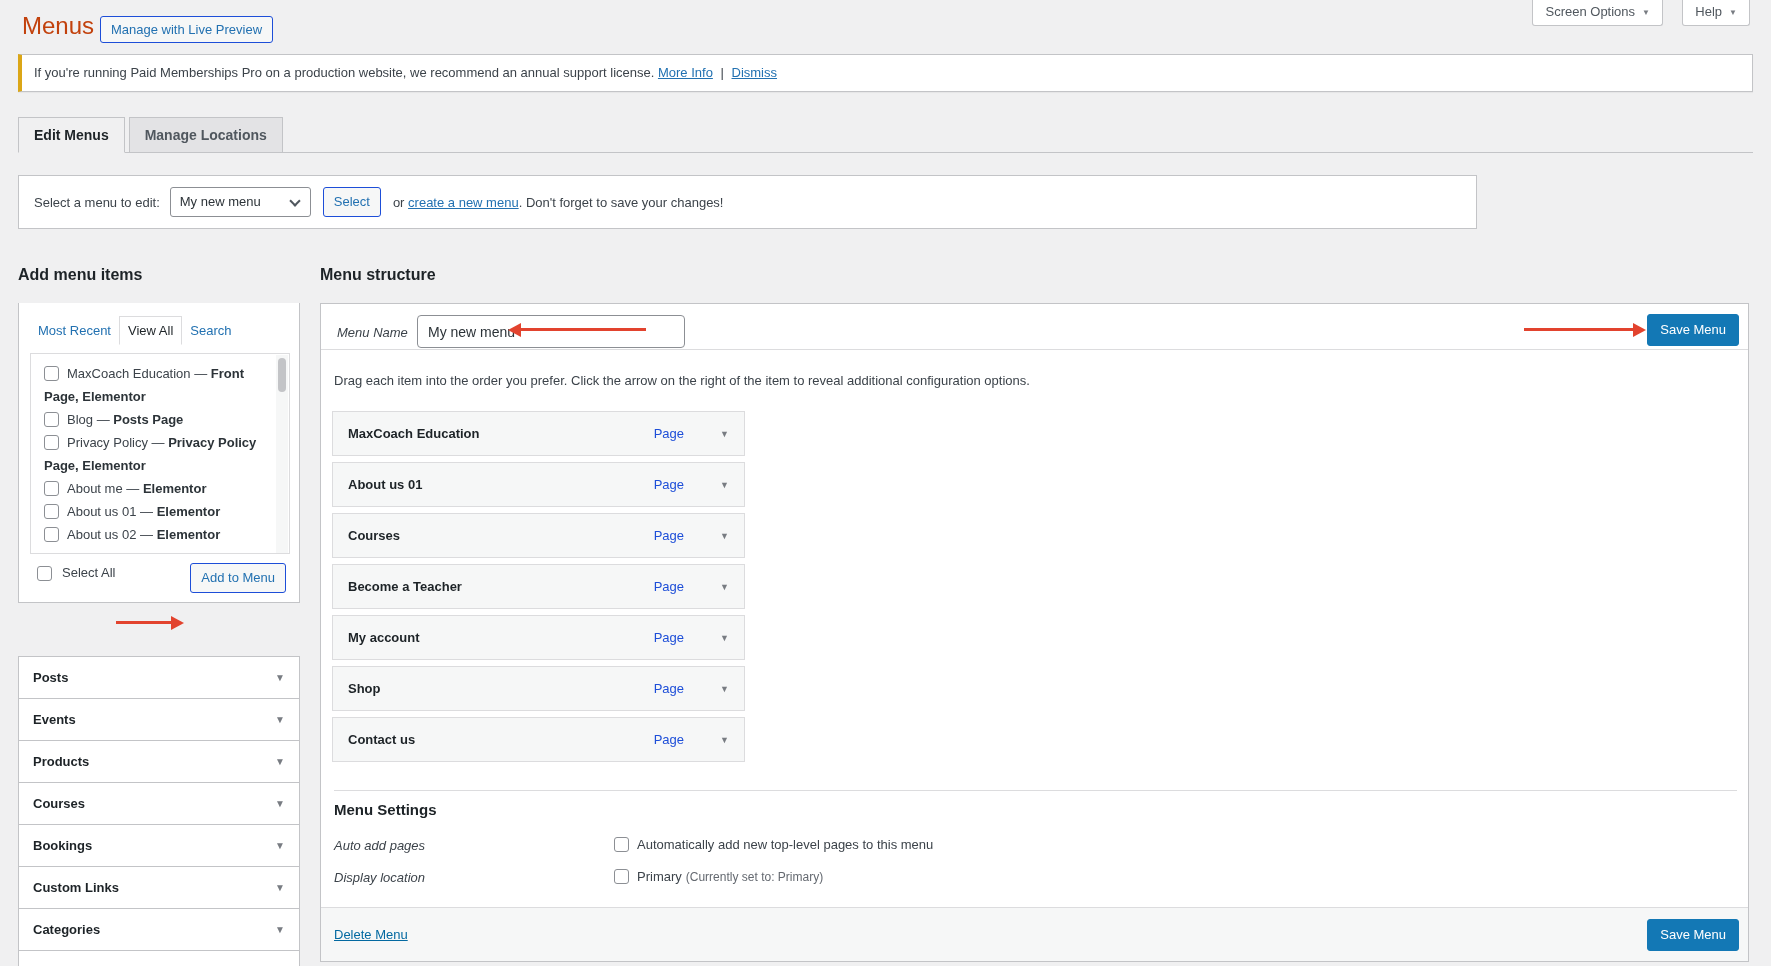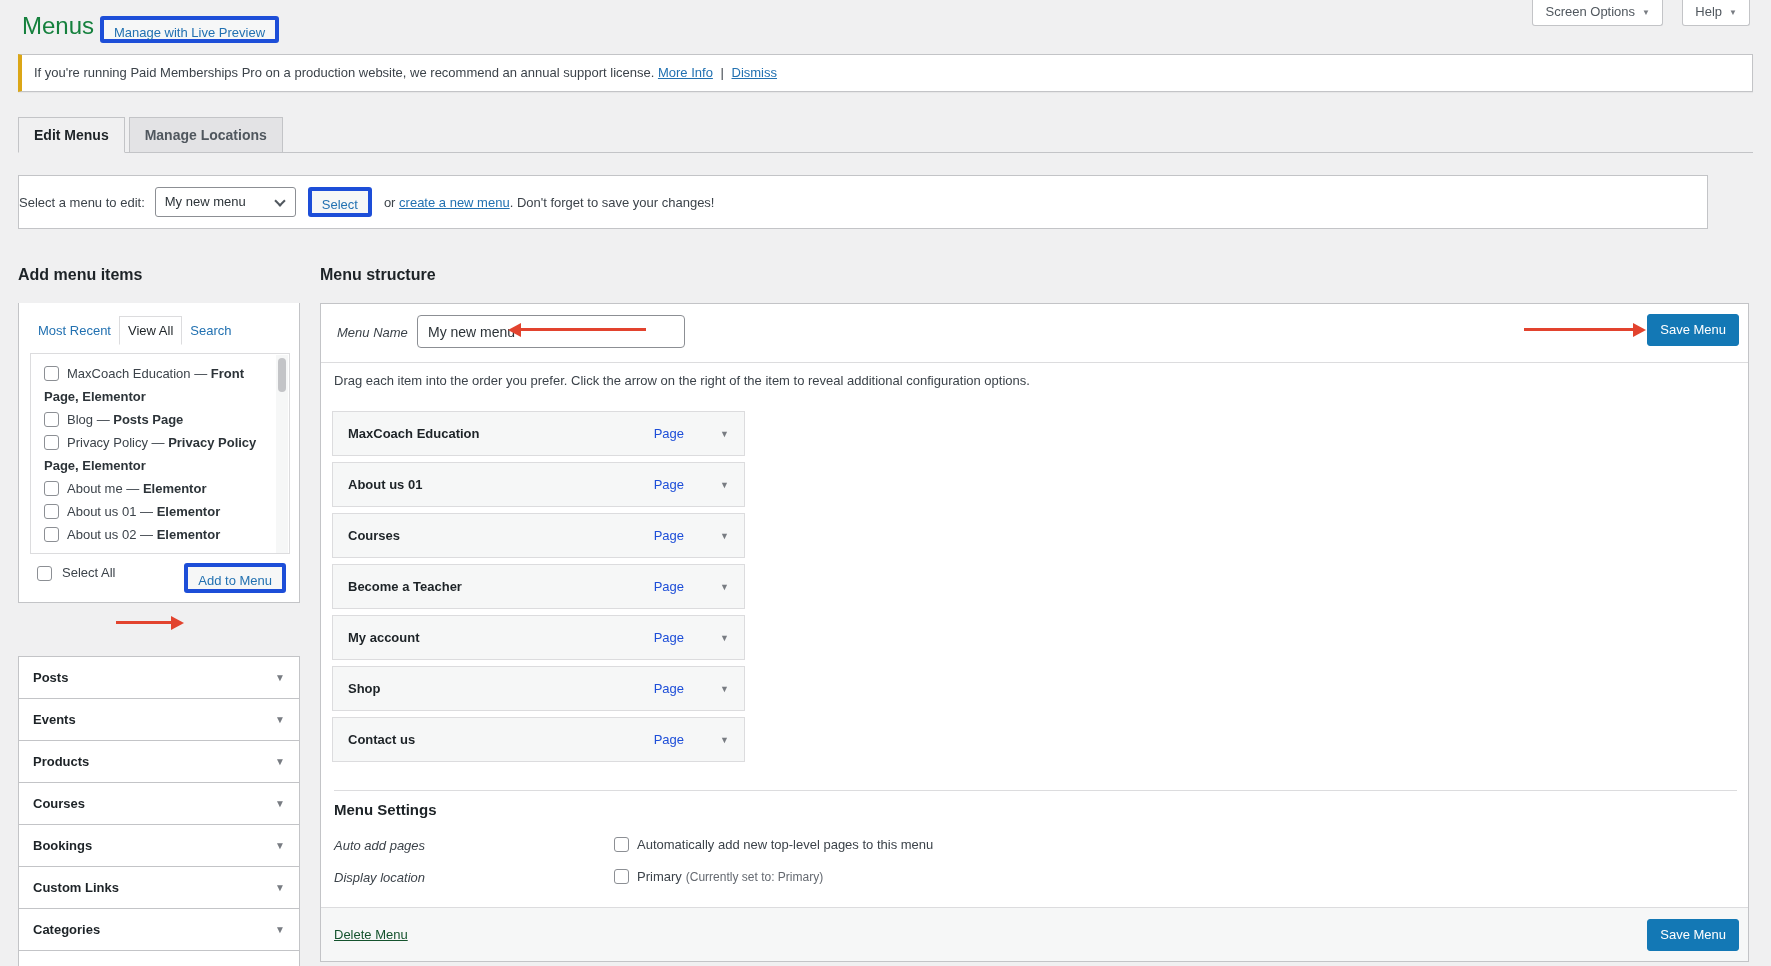--- a/index.html
+++ b/index.html
@@ -17,23 +17,23 @@
     position: absolute; top: 0; height: 26px; line-height: 24px;
     background: #fff; border: 1px solid #c3c4c7; border-top: none;
     border-radius: 0 0 3px 3px; color: #50575e; padding: 0 12px;
     cursor: pointer; font-size: 13px;
   }
   .screen-tab .caret { font-size: 8px; color: #787c82; margin-left: 7px; vertical-align: 1px; }
   #screen-options-tab { right: 108px; }
   #help-tab { right: 21px; }
 
   
-  .page-title { position: absolute; left: 22px; top: 12px; font-size: 24px; font-weight: 400; color: #15803d; }
+  .page-title { position: absolute; left: 22px; top: 12px; font-size: 24px; font-weight: 400; color: #c2410c; }
   .btn-secondary {
-    display: inline-block; background: #f6f7f7; border: 4px solid #1d4ed8; color: #2271b1;
+    display: inline-block; background: #f6f7f7; border: 1px solid #1d4ed8; color: #2271b1;
     border-radius: 3px; font-size: 13px; font-family: "Liberation Sans", sans-serif;
     padding: 0 10px; height: 28px; line-height: 26px; cursor: pointer; white-space: nowrap;
   }
   #live-preview-btn { position: absolute; left: 100px; top: 16px; height: 27px; line-height: 25px; }
 
   
   .notice {
     position: absolute; left: 18px; top: 54px; width: 1735px; height: 38px;
     background: #fff; border: 1px solid #c3c4c7; border-left: 4px solid #dba617;
     box-shadow: 0 1px 1px rgba(0,0,0,.04);
@@ -51,22 +51,22 @@
     display: inline-block; padding: 9px 15px; font-size: 14px; font-weight: 600;
     border: 1px solid #c3c4c7; border-bottom: none; background: #e3e3e5; color: #50575e;
     cursor: pointer; margin-right: 4px;
   }
   .nav-tab.active {
     background: #f0f0f1; color: #1d2327; margin-bottom: -1px; border-bottom: 1px solid #f0f0f1;
   }
 
   
   .select-bar {
-    position: absolute; left: 18px; top: 175px; width: 1690px; height: 54px;
-    background: #fff; border: 1px solid #c3c4c7; display: flex; align-items: center; 
+    position: absolute; left: 18px; top: 175px; width: 1459px; height: 54px;
+    background: #fff; border: 1px solid #c3c4c7; display: flex; align-items: center; padding-left: 15px;
   }
   .select-box {
     position: relative; width: 141px; height: 30px; margin-left: 10px;
     border: 1px solid #8c8f94; border-radius: 3px; background: #fff;
     line-height: 28px; padding: 0 26px 0 9px; color: #2c3338; cursor: pointer;
   }
   .select-box .chev {
     position: absolute; right: 11px; top: 9px; width: 8px; height: 8px;
     border-right: 2px solid #50575e; border-bottom: 2px solid #50575e; transform: rotate(45deg);
   }
@@ -121,21 +121,21 @@
     display: flex; align-items: center; justify-content: space-between; padding: 12px 14px; cursor: pointer;
   }
   .accordion .a-label { font-weight: 600; color: #1d2327; font-size: 13px; }
   .accordion.partial { height: 10px; border-bottom: none; }
 
   
   .main-box {
     position: absolute; left: 320px; top: 303px; width: 1429px; height: 659px;
     background: #fff; border: 1px solid #c3c4c7;
   }
-  .name-row { position: absolute; left: 0; top: 0; width: 100%; height: 59px; border-bottom: 1px solid #dcdcde; }
+  .name-row { position: absolute; left: 0; top: 0; width: 100%; height: 46px; border-bottom: 1px solid #dcdcde; }
   .name-label { position: absolute; left: 16px; top: 21px; font-style: italic; color: #3c434a; }
   .name-input {
     position: absolute; left: 96px; top: 11px; width: 268px; height: 33px;
     border: 1px solid #8c8f94; border-radius: 4px; font-family: "Liberation Sans", sans-serif;
     font-size: 14px; color: #2c3338; padding: 0 10px; background: #fff;
   }
   .btn-primary {
     background: #1378b5; border: 1px solid #1378b5; color: #fff; border-radius: 3px;
     font-size: 13px; font-family: "Liberation Sans", sans-serif; height: 32px; line-height: 30px;
     padding: 0 12px; cursor: pointer;
@@ -158,21 +158,21 @@
   #display-row { top: 565px; }
   .setting-label { position: absolute; left: 0; top: 1px; font-style: italic; width: 280px; }
   .setting-control { position: absolute; left: 280px; top: 0; width: 1000px; white-space: nowrap; }
   .muted-note { color: #646970; font-size: 12px; margin-left: 4px; text-align: right; }
 
   .footer-bar {
     position: absolute; left: 0; bottom: 0; width: 100%; height: 54px;
     background: #f6f7f7; border-top: 1px solid #dcdcde;
     display: flex; align-items: center; justify-content: space-between; padding: 0 9px 0 13px;
   }
-  .delete-link { color: #14532d; text-decoration: underline; cursor: pointer; }
+  .delete-link { color: #0369a1; text-decoration: underline; cursor: pointer; }
 
   
   .arrow { position: absolute; height: 3px; background: #e2432e; z-index: 6; }
   .arrow::after { content: ''; position: absolute; top: -5px; width: 0; height: 0;
     border-top: 7px solid transparent; border-bottom: 7px solid transparent; }
   .arrow.head-right::after { right: -12px; border-left: 13px solid #e2432e; }
   .arrow.head-left::after { left: -12px; border-right: 13px solid #e2432e; }
   #arrow-menu-name { left: 520px; top: 328px; width: 126px; }
   #arrow-save-top { left: 1524px; top: 328px; width: 110px; }
   #arrow-add-menu { left: 116px; top: 621px; width: 56px; }

